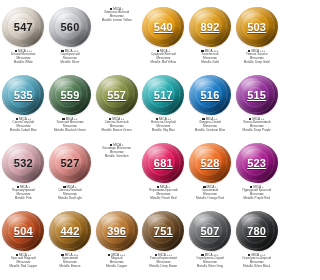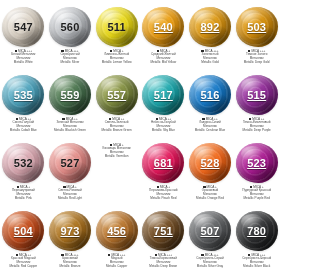--- a/index.html
+++ b/index.html
@@ -107,26 +107,20 @@
         <div class="mica">
           <span class="mica-sq"></span>
           <span>MICA +++</span>
         </div>
         <div class="ru">Серебристый</div>
         <div class="ru">Металлик</div>
         <div class="en">Metallic Silver</div>
       </div>
     </div>
     <div class="cell">
-      <div class="blob-wrap">
-        <div class="blob" style="background: radial-gradient(at 32% 26%, rgb(246, 236, 94) 0%, rgb(232, 215, 21) 46%, rgb(179, 164, 0) 100%);">
-          <div class="swirl" style="background: repeating-radial-gradient(circle at 46% 48%, rgba(255, 255, 255, 0.22) 0px, rgba(255, 255, 255, 0.22) 1px, rgba(0, 0, 0, 0.14) 2px, rgba(0, 0, 0, 0) 4px, rgba(255, 255, 255, 0) 6px);"></div>
-        </div>
-        <div class="code dark">511</div>
-      </div>
       <div class="caption">
         <div class="mica">
           <span class="mica-sq"></span>
           <span>MICA +</span>
         </div>
         <div class="ru">Лимонно-Желтый</div>
         <div class="ru">Металлик</div>
         <div class="en">Metallic Lemon Yellow</div>
       </div>
     </div>
@@ -394,38 +388,38 @@
         <div class="ru">Красный Медный</div>
         <div class="ru">Металлик</div>
         <div class="en">Metallic Red Copper</div>
       </div>
     </div>
     <div class="cell">
       <div class="blob-wrap">
         <div class="blob" style="background: radial-gradient(at 32% 26%, rgb(201, 149, 69) 0%, rgb(168, 112, 31) 46%, rgb(122, 76, 8) 100%);">
           <div class="swirl" style="background: repeating-radial-gradient(circle at 46% 48%, rgba(255, 255, 255, 0.22) 0px, rgba(255, 255, 255, 0.22) 1px, rgba(0, 0, 0, 0.14) 2px, rgba(0, 0, 0, 0) 4px, rgba(255, 255, 255, 0) 6px);"></div>
         </div>
-        <div class="code light">973</div>
+        <div class="code light">442</div>
       </div>
       <div class="caption">
         <div class="mica">
           <span class="mica-sq"></span>
           <span>MICA +++</span>
         </div>
         <div class="ru">Бронзовый</div>
         <div class="ru">Металлик</div>
         <div class="en">Metallic Bronze</div>
       </div>
     </div>
     <div class="cell">
       <div class="blob-wrap">
         <div class="blob" style="background: radial-gradient(at 32% 26%, rgb(212, 154, 85) 0%, rgb(180, 113, 44) 46%, rgb(131, 76, 16) 100%);">
           <div class="swirl" style="background: repeating-radial-gradient(circle at 46% 48%, rgba(255, 255, 255, 0.22) 0px, rgba(255, 255, 255, 0.22) 1px, rgba(0, 0, 0, 0.14) 2px, rgba(0, 0, 0, 0) 4px, rgba(255, 255, 255, 0) 6px);"></div>
         </div>
-        <div class="code light">456</div>
+        <div class="code light">396</div>
       </div>
       <div class="caption">
         <div class="mica">
           <span class="mica-sq"></span>
           <span>MICA +++</span>
         </div>
         <div class="ru">Медный</div>
         <div class="ru">Металлик</div>
         <div class="en">Metallic Copper</div>
       </div>

